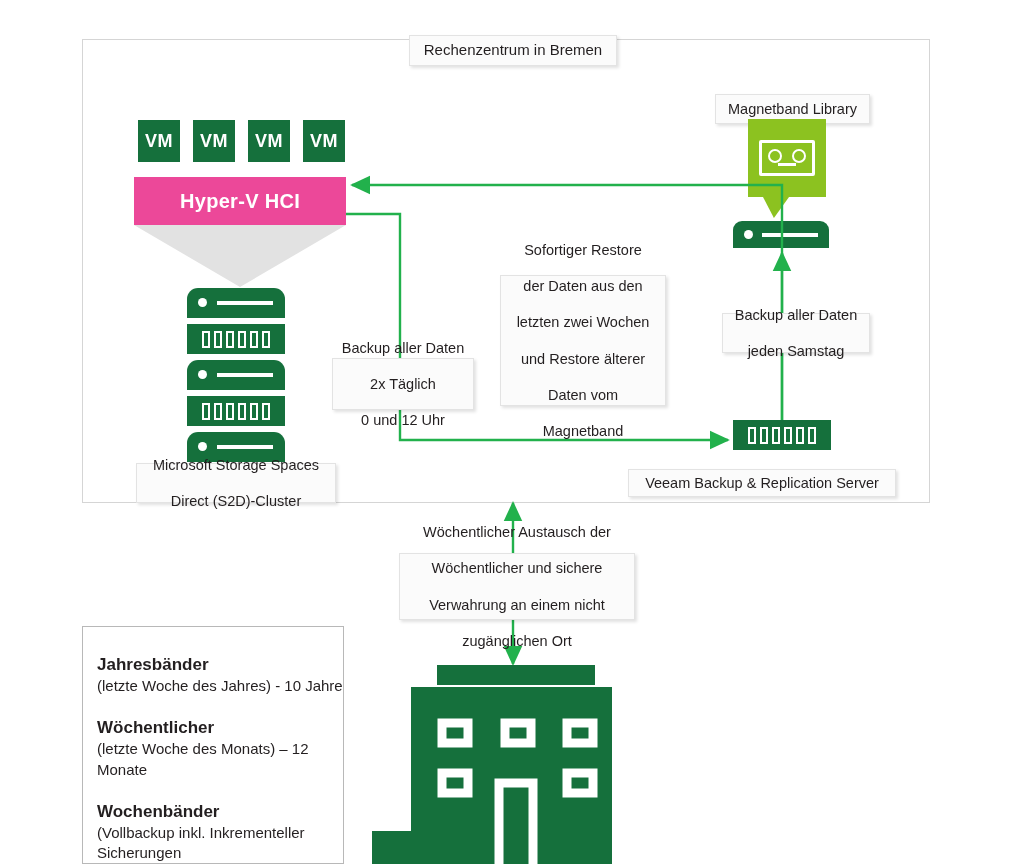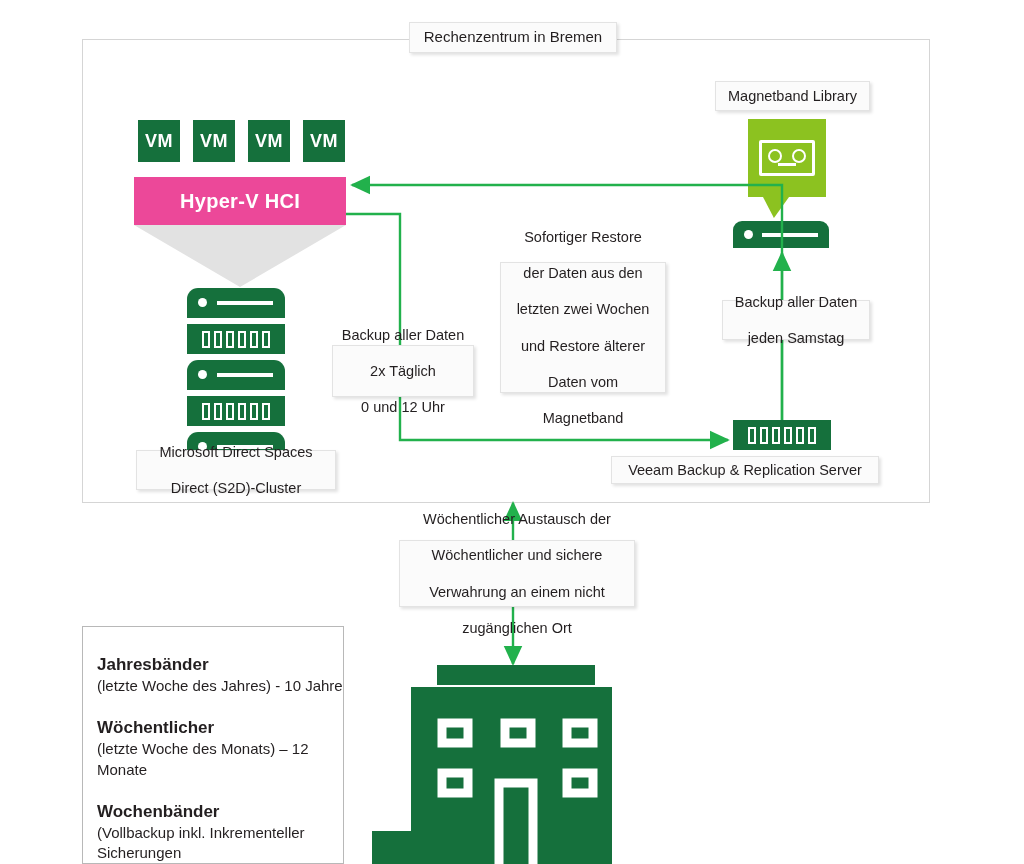--- a/index.html
+++ b/index.html
@@ -40,20 +40,21 @@
     box-shadow: 2px 2px 3px rgba(0,0,0,0.12);
     box-sizing: border-box;
     display: flex;
     align-items: center;
     justify-content: center;
     text-align: center;
     line-height: 1.25;
     font-size: 14.5px;
     color: #231f20;
     padding: 4px 8px;
+    margin-top: 13px;
   }
   .callout span { display: block; width: 100%; }
 
   
   .vm {
     width: 42px;
     height: 42px;
     background: #15703c;
     color: #ffffff;
     font-weight: bold;
@@ -297,21 +298,21 @@
     </div>
     <div style="height:6px"></div>
     <div class="srv-head">
       <span class="led"></span>
       <span class="bar"></span>
     </div>
   </div>
 
   <div class="callout abs" style="left:136px; top:450px; width:200px; height:40px;">
     <span>
-      <span>Microsoft Direct Spaces</span><br>
+      <span>Microsoft Storage Spaces</span><br>
       <span>Direct (S2D)-Cluster</span>
     </span>
   </div>
 
   <div class="callout abs" style="left:715px; top:81px; width:155px; height:30px;">
     <span>Magnetband Library</span>
   </div>
   <div id="tape-bubble" class="abs">
     <div id="cassette">
       <span class="reel l"></span>
@@ -326,21 +327,21 @@
   </div>
 
   <div id="veeam-server" class="abs">
     <i></i>
       <i></i>
       <i></i>
       <i></i>
       <i></i>
       <i></i>
   </div>
-  <div class="callout abs" style="left:611px; top:456px; width:268px; height:28px;">
+  <div class="callout abs" style="left:628px; top:456px; width:268px; height:28px;">
     <span>Veeam Backup &amp; Replication Server</span>
   </div>
 
   <svg id="arrows" class="abs" viewBox="0 0 1024 864">
     <defs>
       <marker id="ah" markerWidth="9" markerHeight="9" refX="7.6" refY="4.5" orient="auto">
         <path d="M0,0.6 L8.4,4.5 L0,8.4 z" fill="#22B14C"></path>
       </marker>
     </defs>
     <g fill="none" stroke="#22B14C" stroke-width="2.4">

